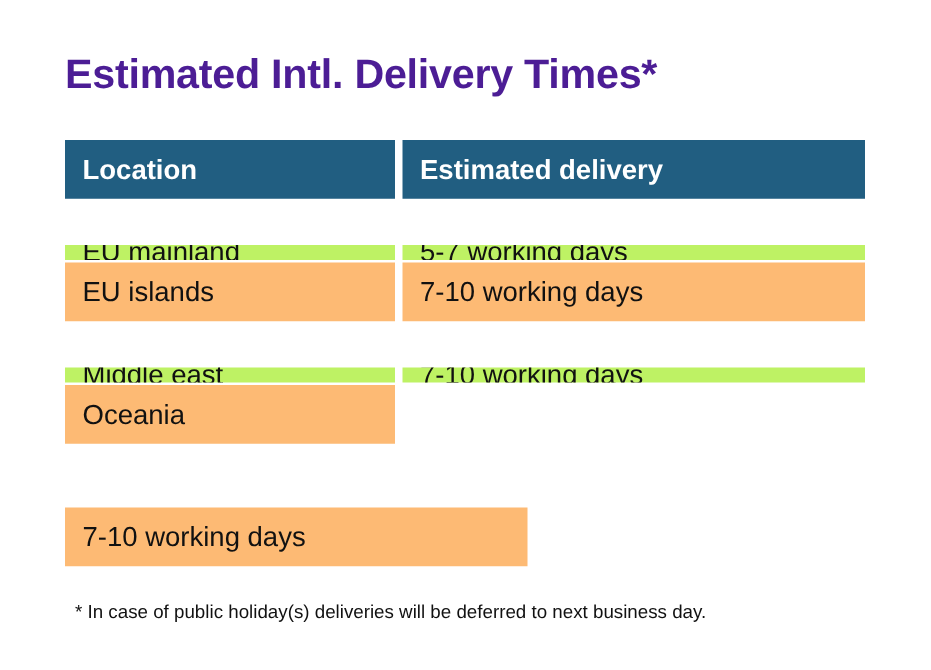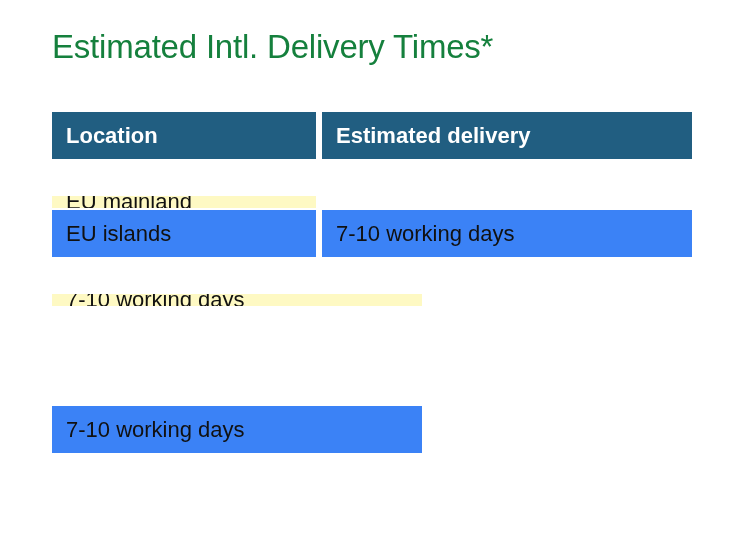--- a/index.html
+++ b/index.html
@@ -15,24 +15,24 @@
   }
   .page {
     position: relative;
     width: 745px;
     height: 536px;
     box-sizing: border-box;
   }
   .title {
     position: absolute;
     left: 52px;
-    top: 28px;
+    top: 40px;
     font-size: 33px;
-    font-weight: normal;
-    color: #15803d;
+    font-weight: bold;
+    color: #4c1d95;
     letter-spacing: -0.2px;
     white-space: nowrap;
   }
   .table {
     position: absolute;
     left: 52px;
     top: 112px;
     width: 640px;
     display: flex;
     flex-direction: column;
@@ -54,22 +54,22 @@
     white-space: nowrap;
   }
   .cell.col-location { width: 264px; flex: none; }
   .cell.col-delivery { width: 370px; flex: none; }
   .row.header .cell {
     background: #215E81;
     color: #ffffff;
     font-weight: bold;
     font-size: 22px;
   }
-  .row.odd .cell { background: #fef9c3; margin-top: 35px; }
-  .row.even .cell { background: #3b82f6; }
+  .row.odd .cell { background: #bef264; margin-top: 35px; }
+  .row.even .cell { background: #fdba74; }
   .footnote {
     position: absolute;
     left: 60px;
     top: 481px;
     font-size: 15px;
     color: #111111;
     white-space: nowrap;
   }
 </style>
 </head>
@@ -81,37 +81,41 @@
 
   <div class="table">
 
     <div class="row header">
       <div class="cell col-location">Location</div>
       <div class="cell col-delivery">Estimated delivery</div>
     </div>
 
     <div class="row odd">
       <div class="cell col-location">EU mainland</div>
+      <div class="cell col-delivery">5-7 working days</div>
     </div>
 
     <div class="row even">
       <div class="cell col-location">EU islands</div>
       <div class="cell col-delivery">7-10 working days</div>
     </div>
 
     <div class="row odd">
+      <div class="cell col-location">Middle east</div>
       <div class="cell col-delivery">7-10 working days</div>
     </div>
 
     <div class="row even">
+      <div class="cell col-location">Oceania</div>
     </div>
 
     <div class="row odd">
     </div>
 
     <div class="row even">
       <div class="cell col-delivery">7-10 working days</div>
     </div>
 
   </div>
 
+  <div class="footnote">* In case of public holiday(s) deliveries will be deferred to next business day.</div>
 
 </div>
 
 </body></html>

